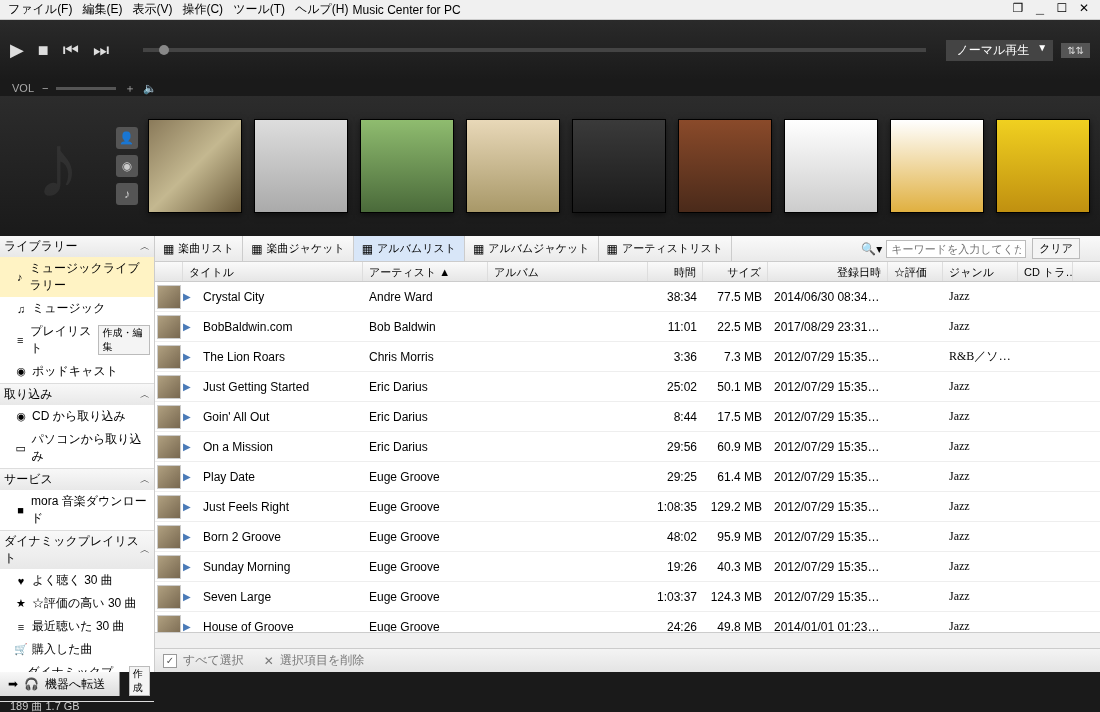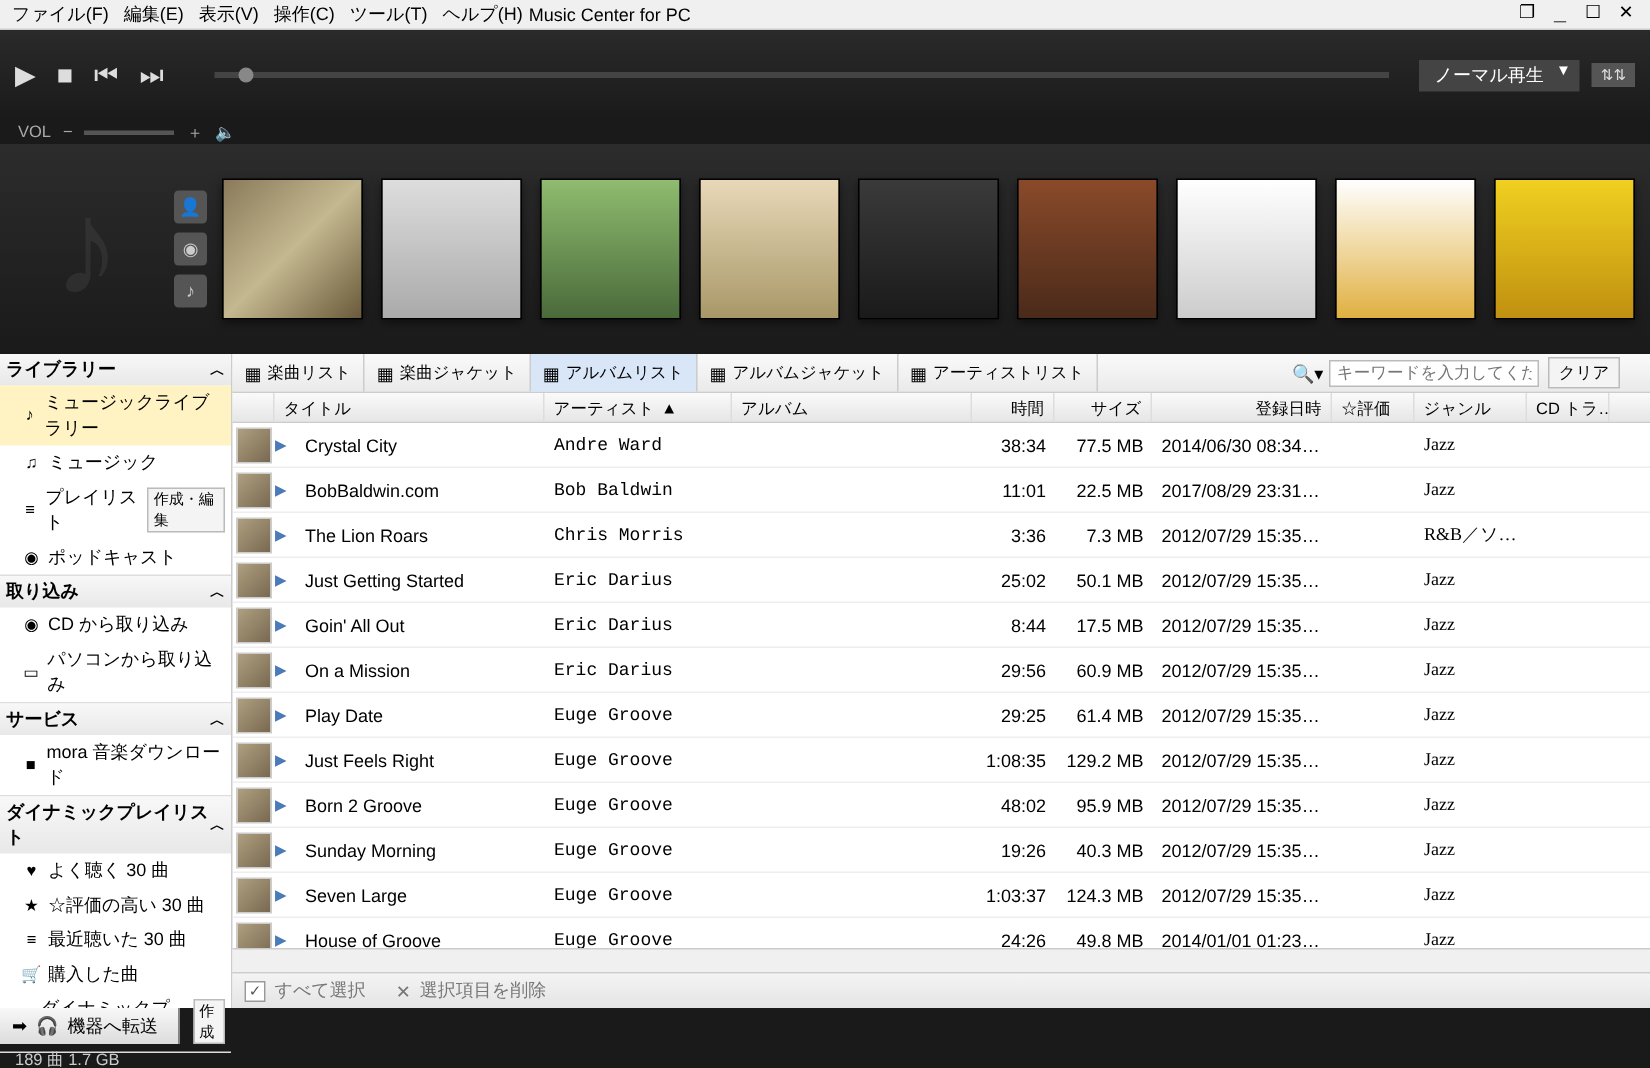--- a/index.html
+++ b/index.html
@@ -34,42 +34,42 @@
 .covers .thumb:nth-child(4){background:linear-gradient(#e8d8b8,#a89868);}
 .covers .thumb:nth-child(5){background:linear-gradient(#3a3a3a,#1a1a1a);}
 .covers .thumb:nth-child(6){background:linear-gradient(#8a4a2a,#4a2a1a);}
 .covers .thumb:nth-child(7){background:linear-gradient(#fff,#ccc);}
 .covers .thumb:nth-child(8){background:linear-gradient(#fff,#e0b040);}
 .covers .thumb:nth-child(9){background:linear-gradient(#f0d020,#c09010);}
 
 .midrow { display:flex; height: 436px; }
 .sidebar { width: 155px; background:#fff; border-right:1px solid #ccc; display:flex; flex-direction:column; font-size:12px;}
 .sb-sec { border-bottom:1px solid #ddd; }
-.sb-hdr { background:linear-gradient(#f8f8f8,#e8e8e8); padding:2px 4px; font-weight:bold; display:flex; justify-content:space-between; align-items:center;}
+.sb-hdr { background:linear-gradient(#f8f8f8,#e8e8e8); padding:2px 4px; font-weight:normal; display:flex; justify-content:space-between; align-items:center;}
 .sb-hdr .chv{font-size:10px;}
 .sb-item { padding:3px 4px 3px 14px; display:flex; align-items:center; gap:4px; cursor:default;}
 .sb-item.sel { background:#fff3c4; }
 .sb-item .ic{width:14px;text-align:center;font-size:11px;}
 .sb-item .btn{margin-left:auto;font-size:10px;border:1px solid #bbb;padding:0 3px;background:#f4f4f4;}
 
 .main { flex:1; display:flex; flex-direction:column; min-width:0;}
 .viewbar { height:26px; background:linear-gradient(#fafafa,#eaeaea); border-bottom:1px solid #ccc; display:flex; align-items:center;}
 .viewbar .vtab{ display:flex; align-items:center; gap:4px; padding:0 8px; height:100%; border-right:1px solid #ccc; cursor:default; font-size:11px;}
 .viewbar .vtab.active{ background:#d8e6f8; }
 .viewbar .vtab .ic{font-size:12px;}
 .viewbar .spacer{flex:1;}
 .viewbar .search{ display:flex; align-items:center; gap:4px; padding:0 6px;}
 .viewbar .search input{ width:140px; font-size:11px; padding:2px 4px; border:1px solid #bbb;}
 .viewbar .clearbtn{ border:1px solid #bbb; background:#f4f4f4; padding:2px 6px; font-size:11px; margin-right:20px;}
 
 .thdr { height:20px; background:linear-gradient(#fafafa,#e6e6e6); border-bottom:1px solid #ccc; display:flex; font-size:11px;}
 .thdr .col{ border-right:1px solid #ddd; padding:3px 6px; overflow:hidden; white-space:nowrap;}
 .col-cb{width:28px;}
 .col-title{width:180px;}
-.col-artist{width:125px;font-family:Liberation Mono, monospace;}
+.col-artist{width:125px;}
 .col-album{width:160px;}
 .col-time{width:55px;text-align:right;}
 .col-size{width:65px;text-align:right;}
 .col-date{width:120px;text-align:right;}
 .col-rating{width:55px;}
 .col-genre{width:75px;font-family:Liberation Serif, serif;}
 .col-track{width:55px;}
 
 .list { flex:1; overflow:auto; }
 .row { height:30px; display:flex; align-items:center; border-bottom:1px solid #eee; font-size:12px;}

